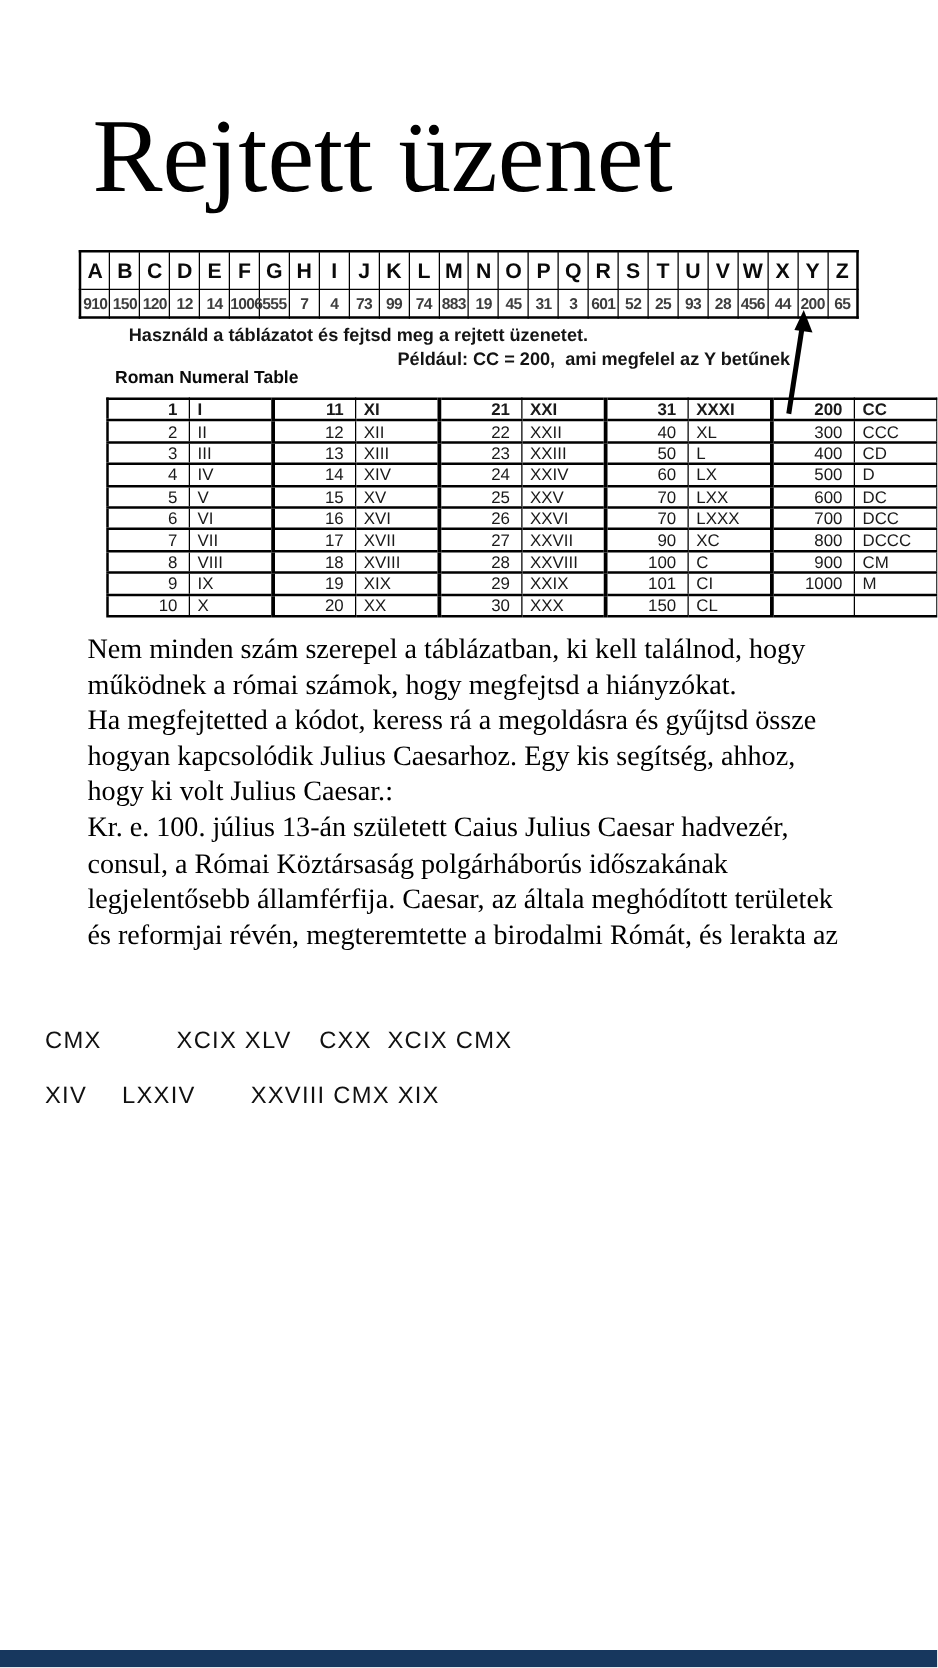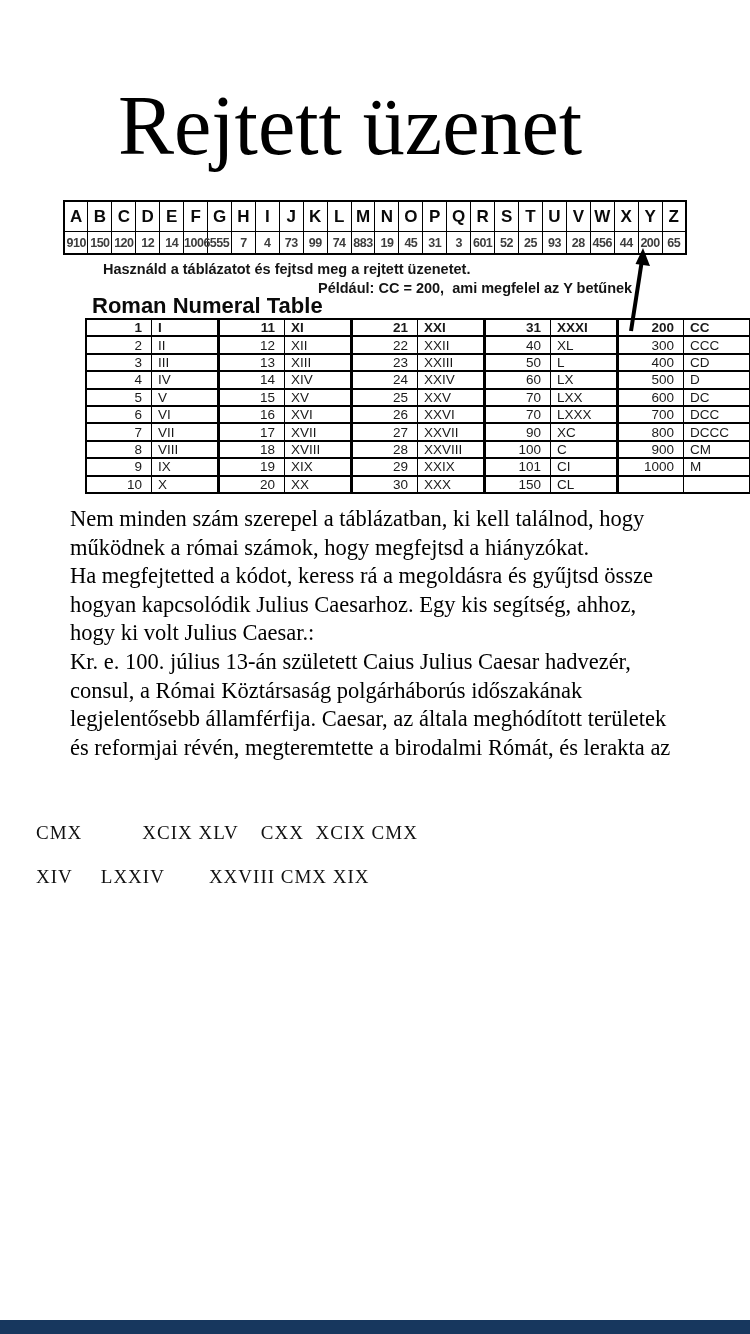--- a/index.html
+++ b/index.html
@@ -2,37 +2,37 @@
 <html><head>
 <meta charset="utf-8">
 <style>
   html,body{margin:0;padding:0;background:#fff;}
   .page{position:relative;width:750px;height:1334px;background:#ffffff;overflow:hidden;
         font-family:"Liberation Sans",sans-serif;color:#000;}
 
   
   .title{position:absolute;top:84px;left:0;width:612px;text-align:center;
          font-family:"Liberation Serif",serif;font-size:84px;font-weight:400;
-         line-height:1;color:#000;white-space:nowrap;margin-left:44px;}
+         line-height:1;color:#000;white-space:nowrap;}
 
   
   table{border-collapse:collapse;}
   .alpha{position:absolute;left:63px;top:200px;width:624px;table-layout:fixed;
          border:2.5px solid #000;}
   .alpha td{border:1.6px solid #000;text-align:center;padding:0;overflow:visible;}
   .alpha tr.letters td{height:29px;font-size:17px;font-weight:bold;color:#0a0a0a;}
   .alpha tr.numbers td{height:21px;font-size:12.5px;font-weight:600;color:#3d3d3d;
                        letter-spacing:-0.5px;text-align:center;}
 
   
   .instr1{position:absolute;left:103px;top:261px;font-size:14.5px;font-weight:600;
           color:#141414;white-space:pre;}
   .instr2{position:absolute;left:318px;top:280px;font-size:14.5px;font-weight:600;
           color:#141414;white-space:pre;}
-  .roman-heading{position:absolute;left:92px;top:293px;font-size:22px;font-weight:bold;
+  .roman-heading{position:absolute;left:92px;top:293px;font-size:14px;font-weight:bold;
           color:#0a0a0a;margin:0;}
 
   
   .roman{position:absolute;left:85px;top:318px;width:570px;border:2.5px solid #000;
          table-layout:fixed;}
   .roman td{border-bottom:2px solid #000;height:15.4px;font-size:13.5px;color:#1a1a1a;
             padding:0;}
   .roman td.num{width:55px;text-align:right;padding-right:9px;border-right:1.4px solid #000;}
   .roman td.numeral{width:59px;text-align:left;padding-left:6px;border-right:3px solid #000;}
   .roman td.numeral:last-child{border-right:none;}
@@ -40,21 +40,21 @@
 
   
   .arrow-svg{position:absolute;left:605px;top:240px;}
 
   
   .bodytext{position:absolute;left:33px;top:505px;font-family:"Liberation Serif",serif;
             font-size:22.5px;line-height:28.6px;color:#000;margin-left:37px;}
   .bodytext div{white-space:pre;}
 
   
-  .cipher{position:absolute;left:36px;font-family:Liberation Serif, serif;
+  .cipher{position:absolute;left:36px;font-family:Liberation Sans, sans-serif;
           font-size:19px;letter-spacing:1px;color:#111;white-space:pre;}
   #cl1{top:822px;} #cl2{top:866px;} #cl3{top:910px;}
   #cl1 .seg:nth-child(2){margin-left:60px;}
   #cl1 .seg:nth-child(3){margin-left:22px;}
   #cl2 .seg:nth-child(2){margin-left:28px;}
   #cl2 .seg:nth-child(3){margin-left:44px;}
   #cl3 .seg:nth-child(2){margin-left:22px;}
 
   
   .bottom-bar{position:absolute;left:0;top:1320px;width:750px;height:14px;

